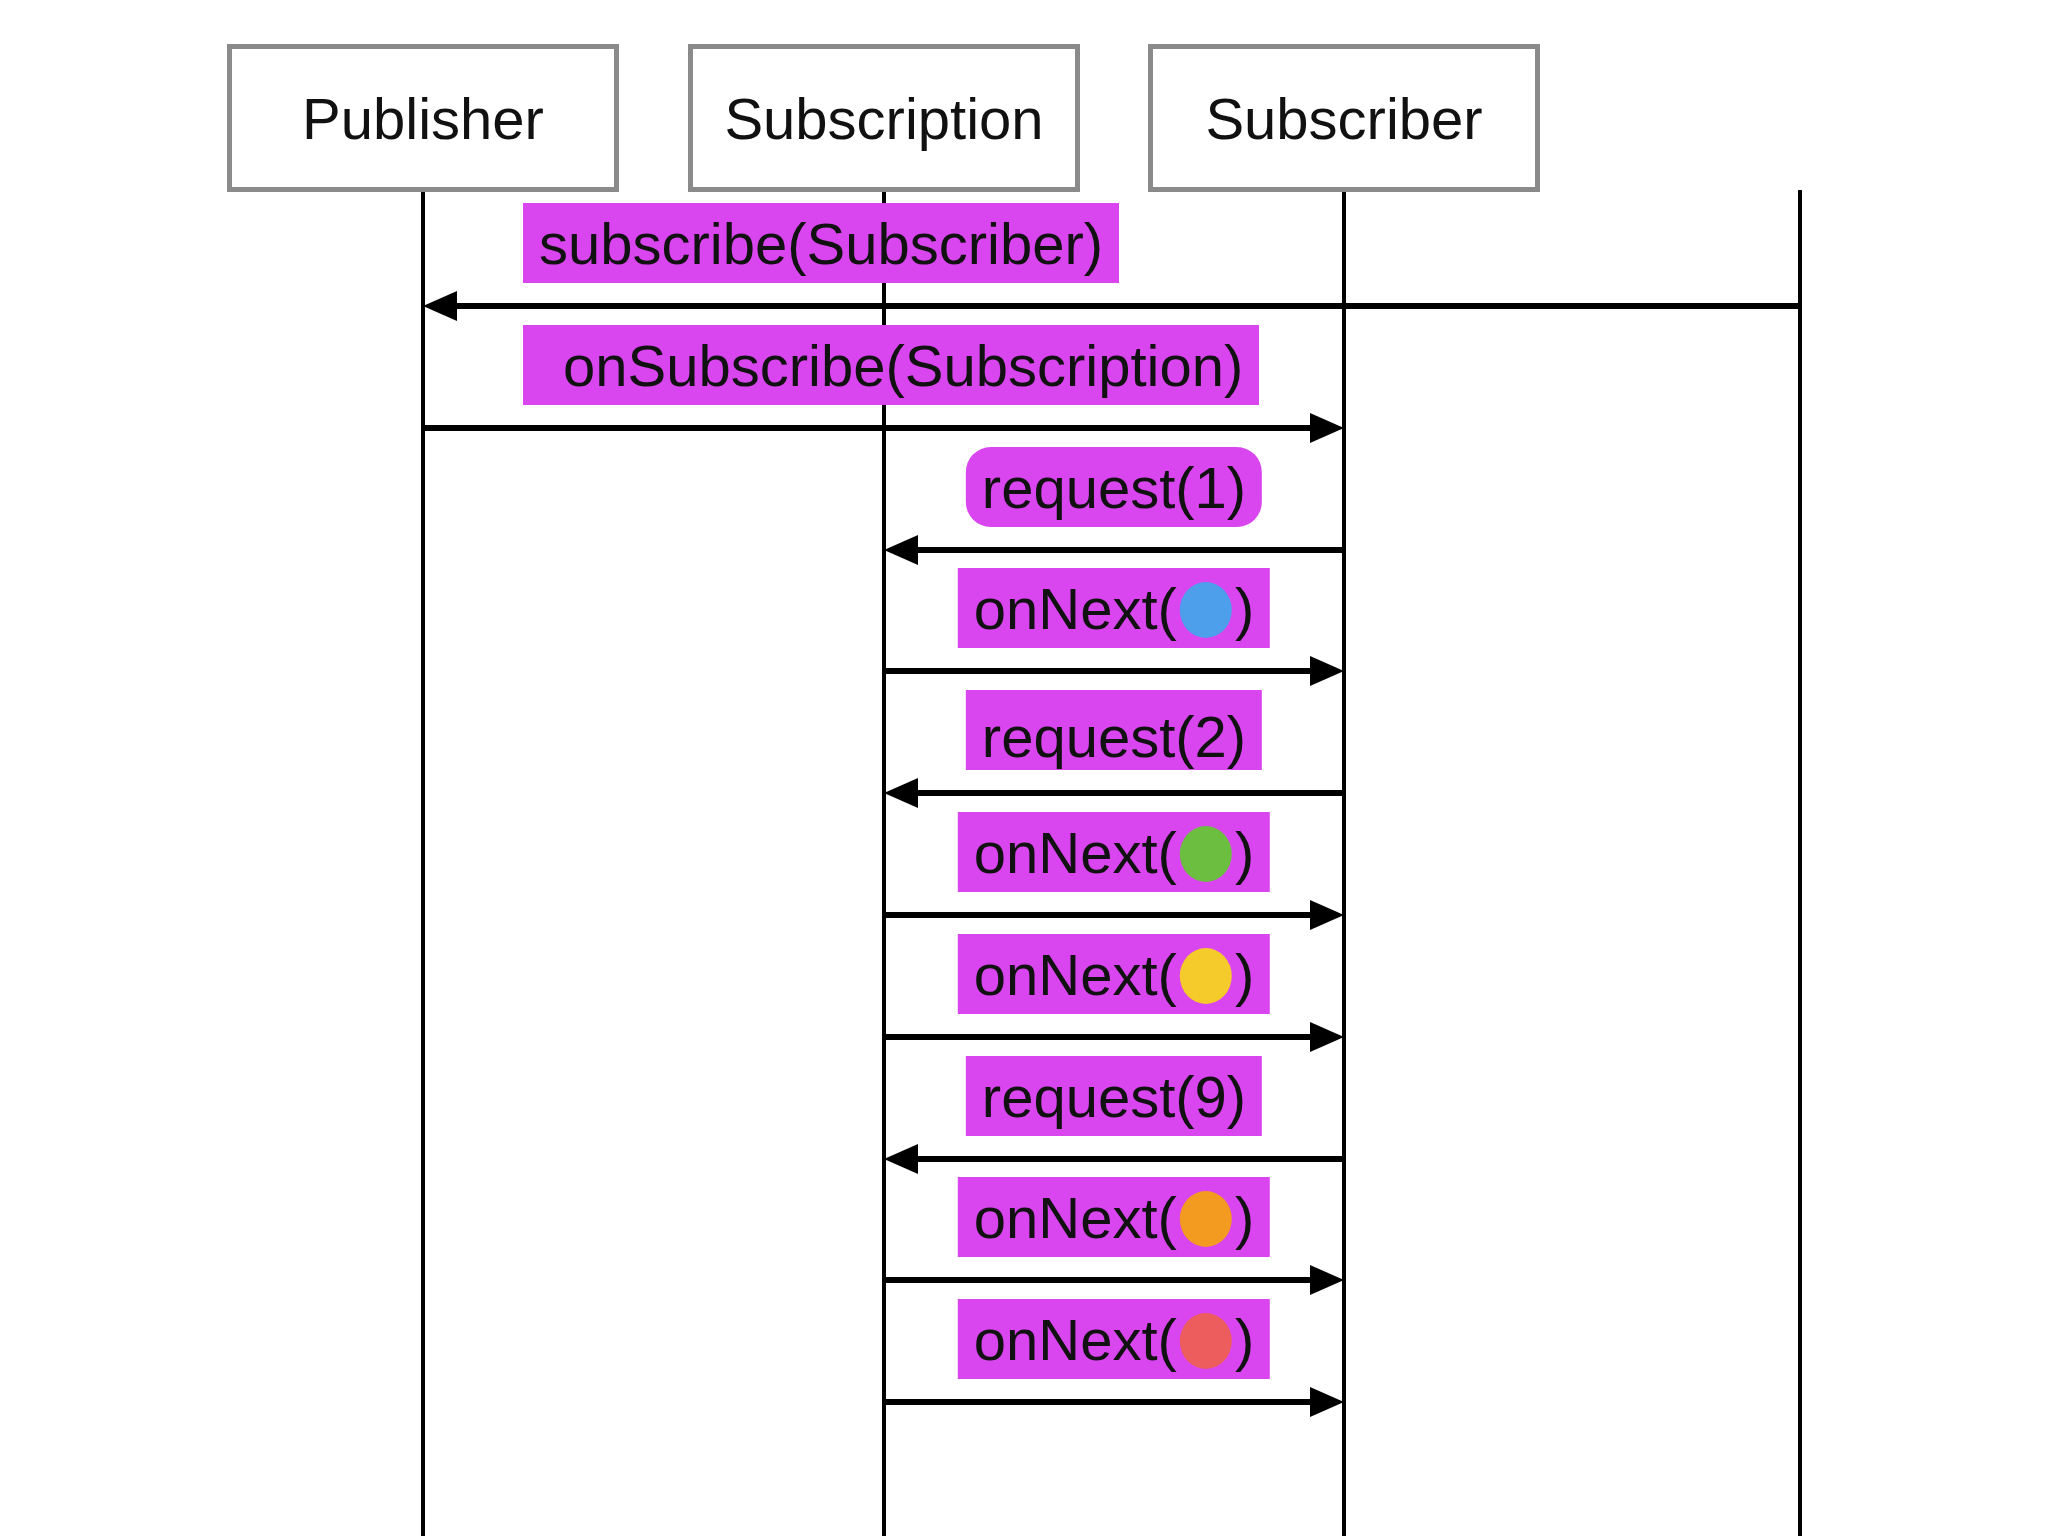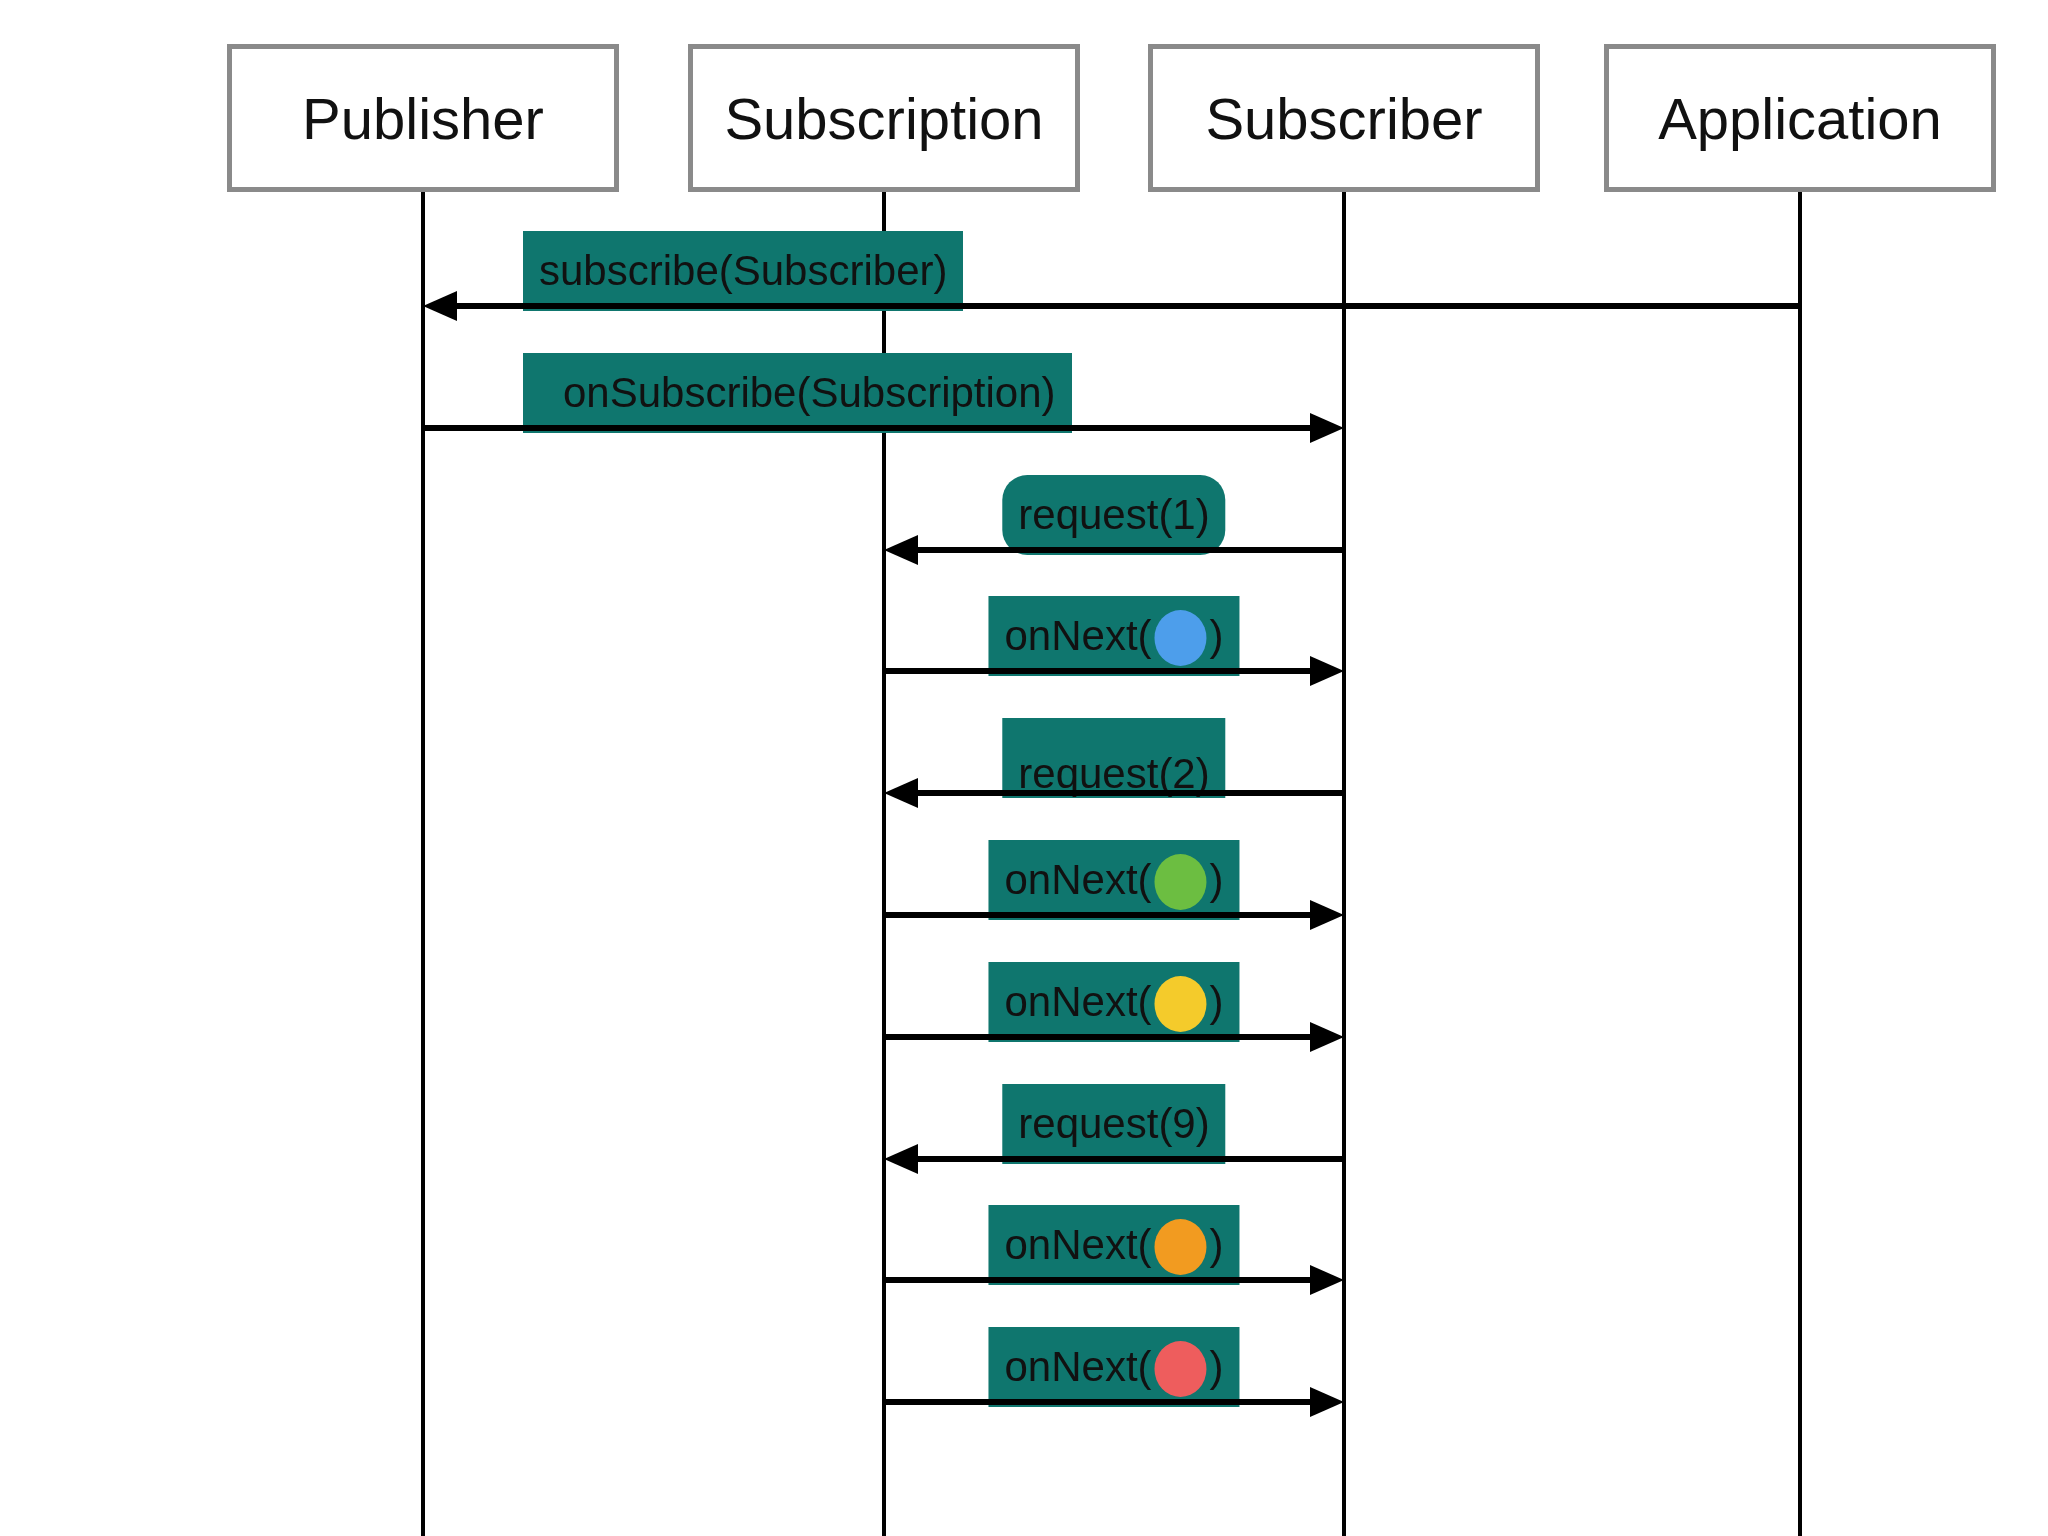--- a/index.html
+++ b/index.html
@@ -38,29 +38,28 @@
     top: 190px;
     bottom: 0;
     width: 4px;
     background: #000000;
     z-index: 1;
   }
   
   .msg-label {
     position: absolute;
     height: 80px;
-    background: #0f766e;
+    background: #d946ef;
     display: inline-flex;
     align-items: center;
     padding: 0 16px;
-    font-size: 42px;
+    font-size: 58px;
     color: #111111;
     white-space: nowrap;
     z-index: 2;
-    margin-top: 28px;
   }
   .msg-label.centered { transform: translateX(-50%); }
   .msg-dot {
     display: inline-block;
     width: 52px;
     height: 56px;
     border-radius: 50%;
     margin: 0 3px;
     transform: translateY(2px);
   }
@@ -104,23 +103,20 @@
 
   <div class="actor-box" style="left:227px">
     <span>Publisher</span>
   </div>
   <div class="actor-box" style="left:688px">
     <span>Subscription</span>
   </div>
   <div class="actor-box" style="left:1148px">
     <span>Subscriber</span>
   </div>
-  <div class="actor-box" style="left:1604px">
-    <span>Application</span>
-  </div>
 
   <div class="lifeline" style="left:421px"></div>
   <div class="lifeline" style="left:882px"></div>
   <div class="lifeline" style="left:1342px"></div>
   <div class="lifeline" style="left:1798px"></div>
 
   <div id="messages">
       <div class="msg-label" style="top: 203px; left: 523px;">
         <span>subscribe(Subscriber)</span>
       </div>

